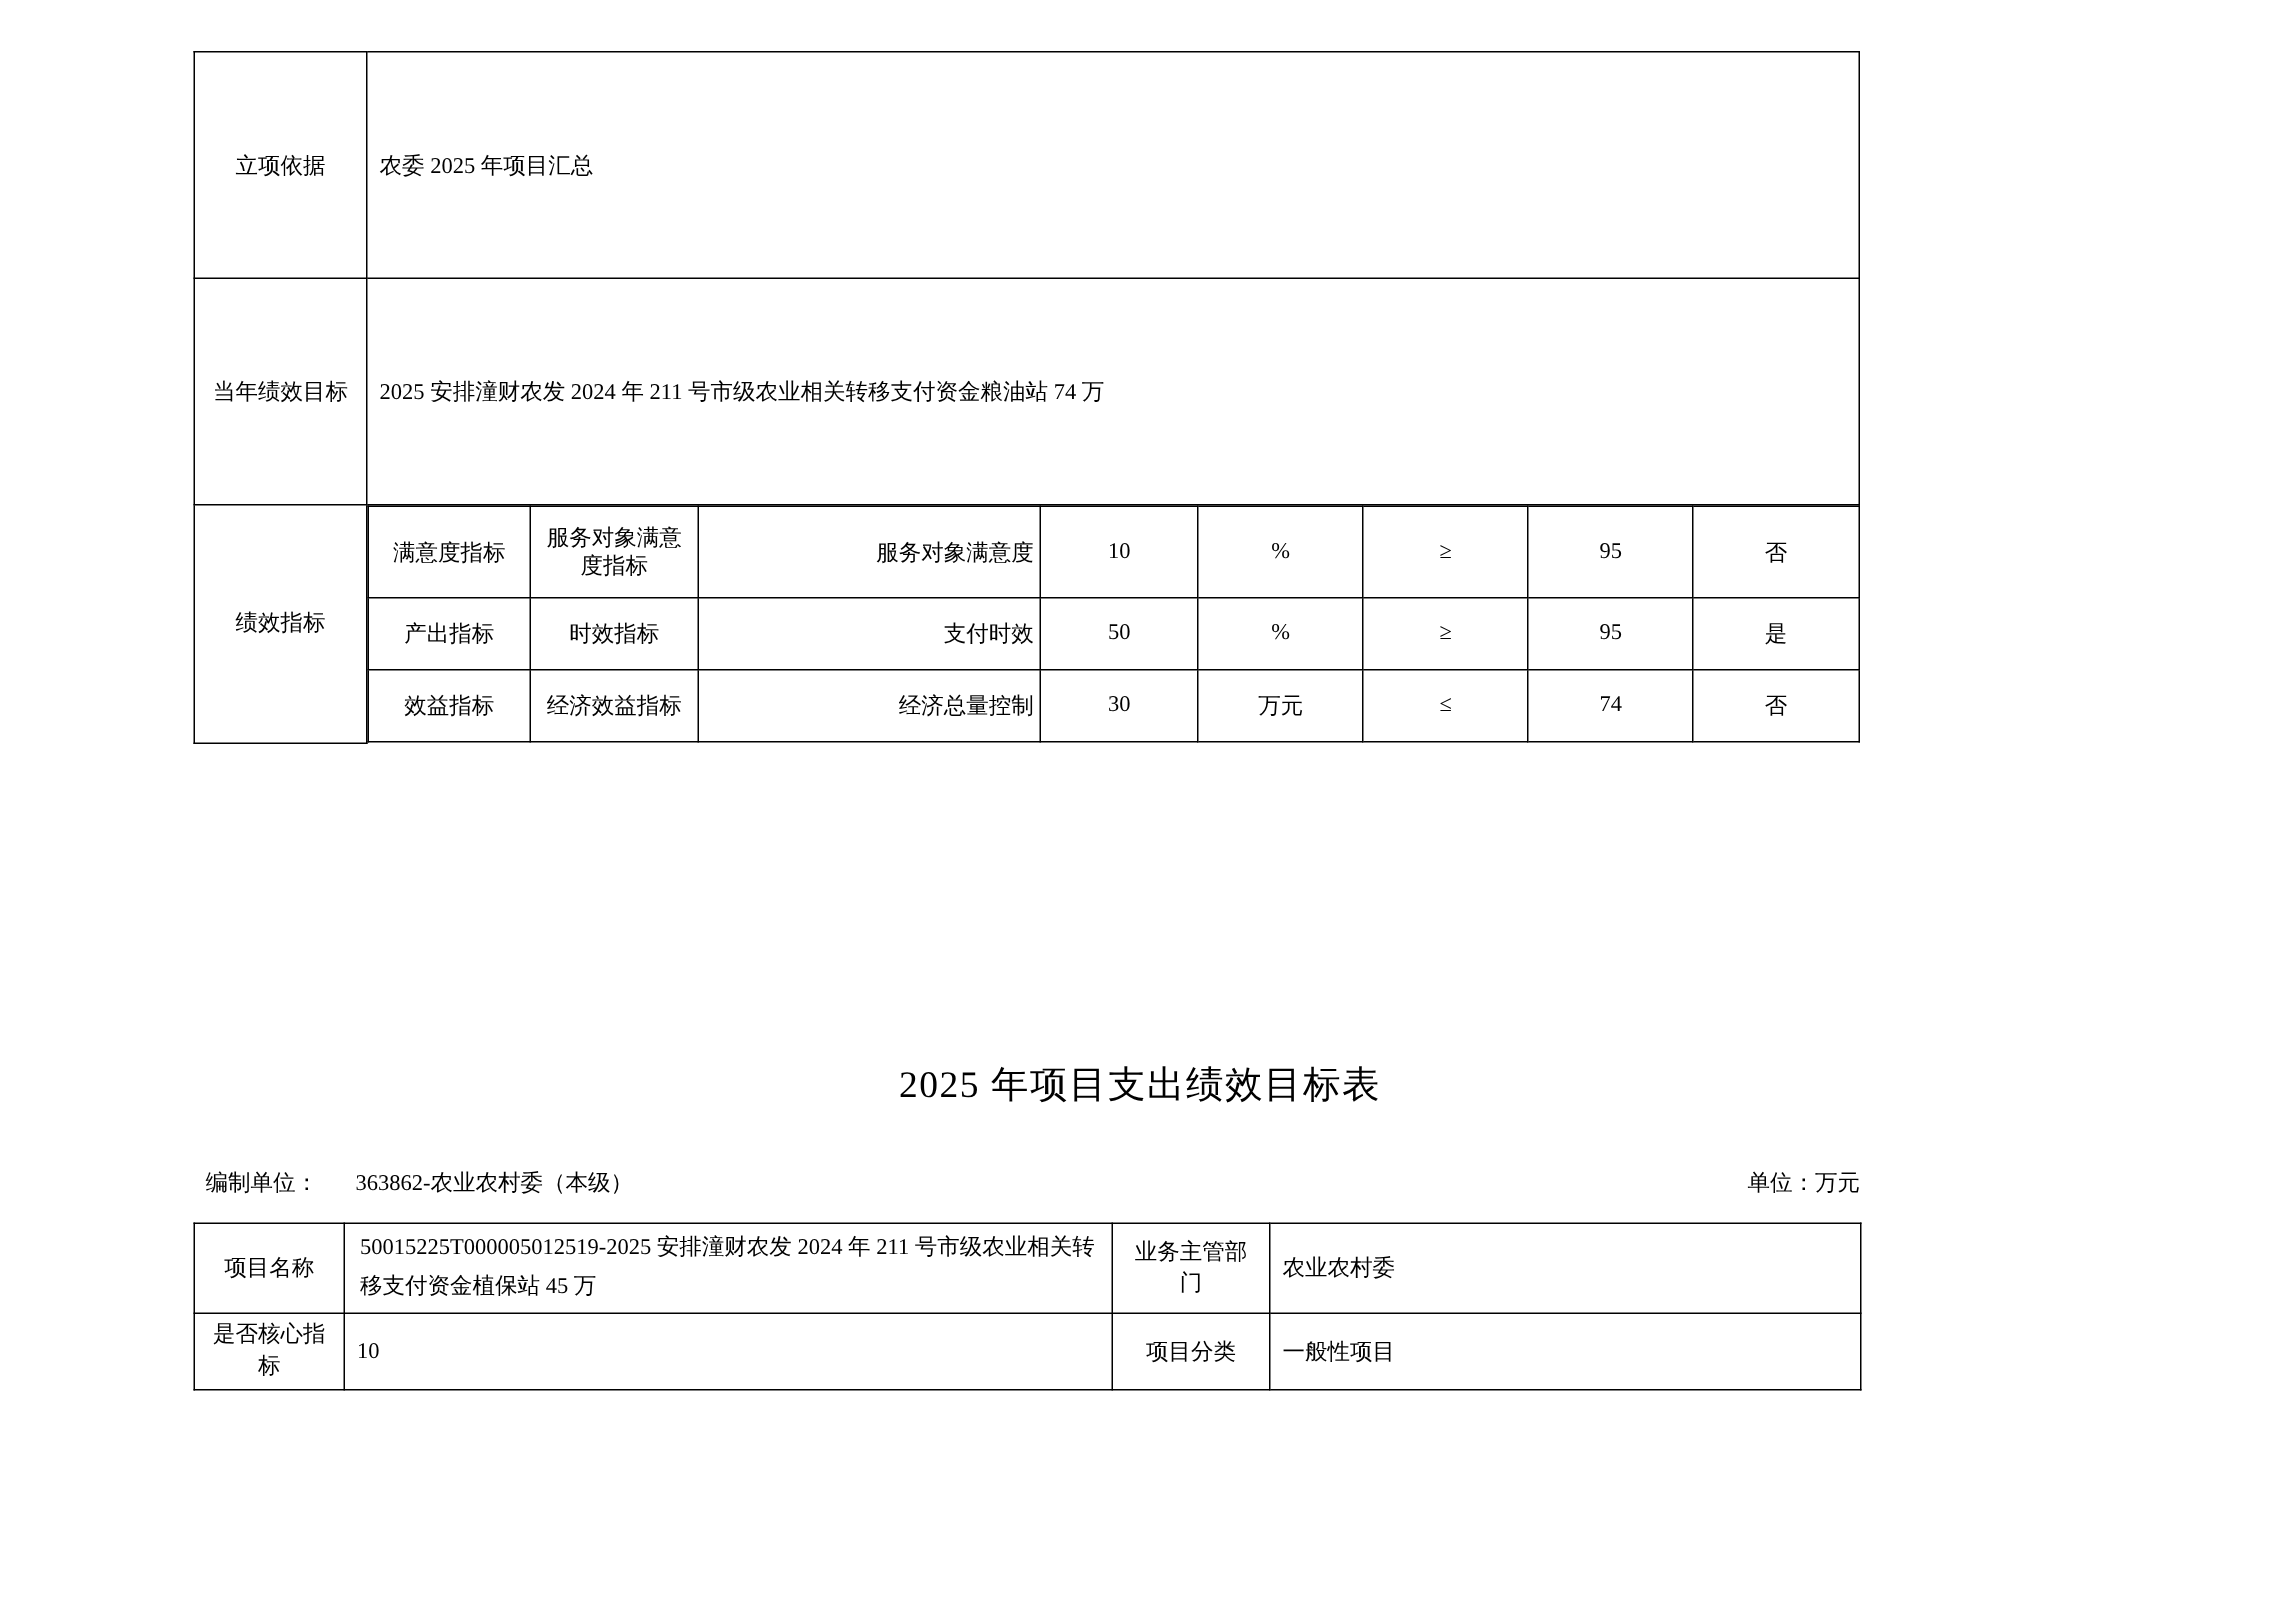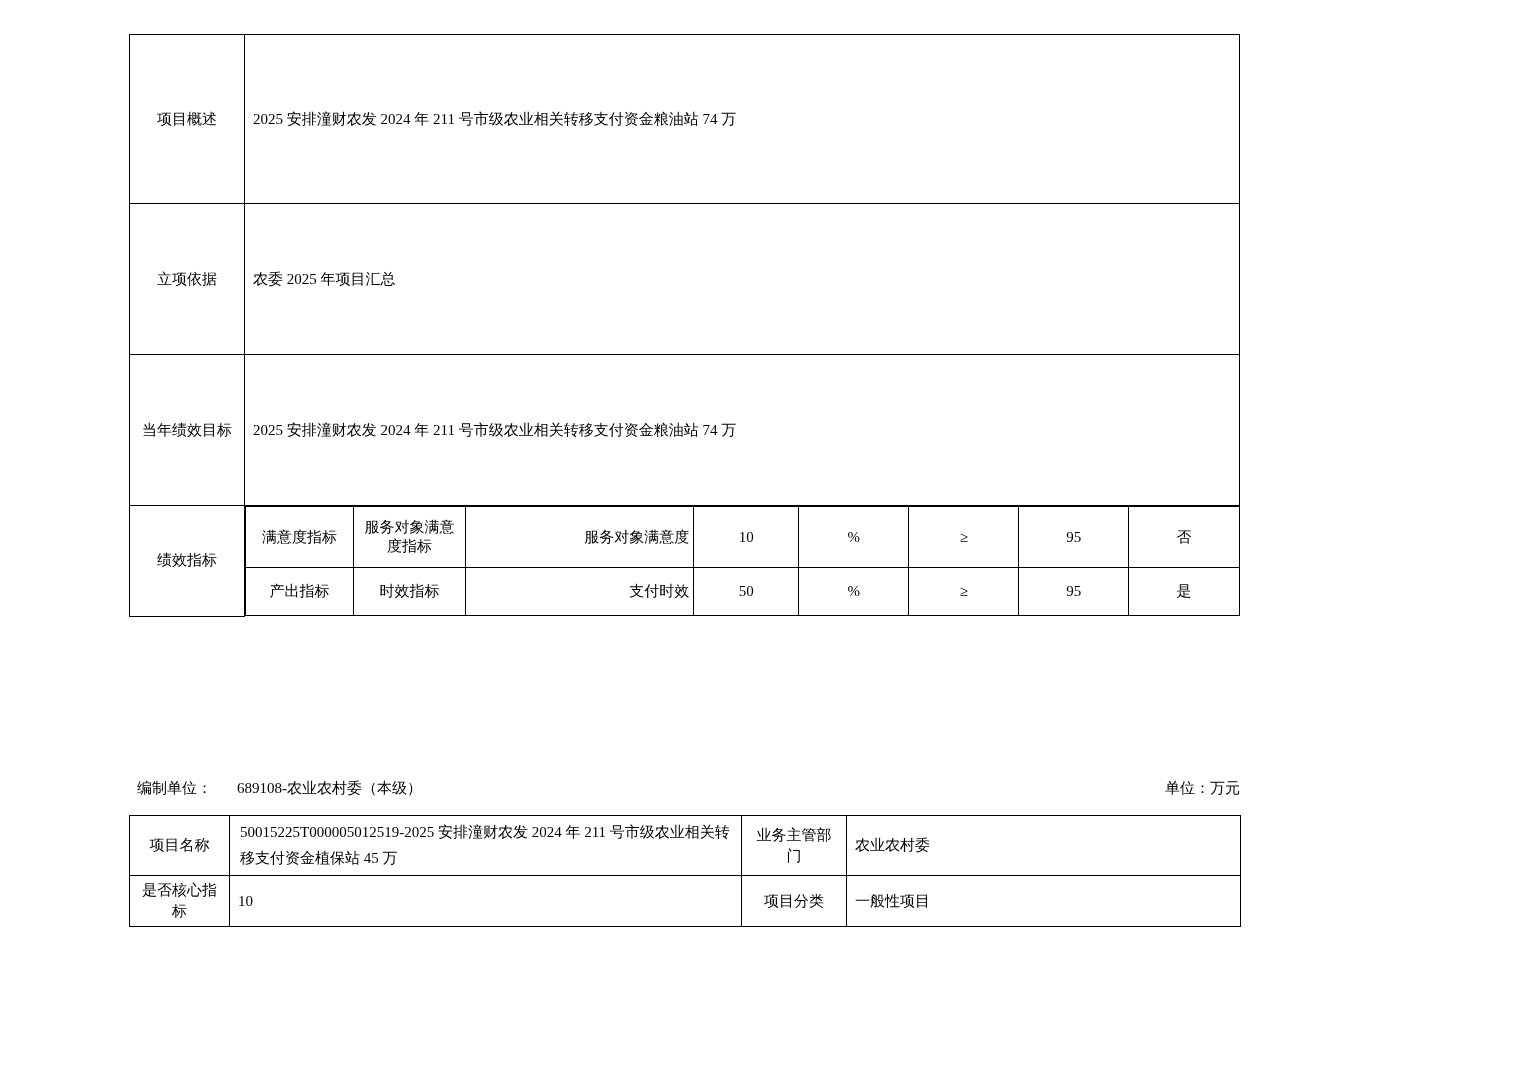--- a/index.html
+++ b/index.html
@@ -143,24 +143,20 @@
   .r2 { height: 48px; }
   .lbl-two-line { line-height: 1.4; }
 </style>
 </head>
 <body>
 
 <div class="page">
 
   <table class="doc-table" id="top-table">
     <tbody>
-        <tr>
-      <td class="rowlabel h-overview">项目概述</td>
-      <td class="celltext">2025 安排潼财农发 2024 年 211 号市级农业相关转移支付资金粮油站 74 万</td>
-    </tr>
     <tr>
       <td class="rowlabel h-basis">立项依据</td>
       <td class="celltext">农委 2025 年项目汇总</td>
     </tr>
     <tr>
       <td class="rowlabel h-goal">当年绩效目标</td>
       <td class="celltext">2025 安排潼财农发 2024 年 211 号市级农业相关转移支付资金粮油站 74 万</td>
     </tr>
     <tr>
       <td class="rowlabel">绩效指标</td>
@@ -190,31 +186,42 @@
           <tr class="ind-row">
             <td>产出指标</td>
             <td>时效指标</td>
             <td class="left">支付时效</td>
             <td>50</td>
             <td>%</td>
             <td>≥</td>
             <td>95</td>
             <td>是</td>
           </tr>
+          <tr class="ind-row">
+            <td>效益指标</td>
+            <td>经济效益指标</td>
+            <td class="left">经济总量控制</td>
+            <td>30</td>
+            <td>万元</td>
+            <td>≤</td>
+            <td>74</td>
+            <td>否</td>
+          </tr>
         </tbody>
             </table>
       </td>
     </tr>
   </tbody>
     </table>
 
+  <div id="doc-heading">2025 年项目支出绩效目标表</div>
 
   <div id="meta-row">
     <div class="left-meta">
-      <span>编制单位：</span><span class="unit-name">689108-农业农村委（本级）</span>
+      <span>编制单位：</span><span class="unit-name">363862-农业农村委（本级）</span>
     </div>
     <div class="right-meta">单位：万元</div>
   </div>
 
   <table class="doc-table" id="bottom-table">
     <colgroup>
       <col style="width:100px">
       <col style="width:512px">
       <col style="width:105px">
       <col style="width:394px">

